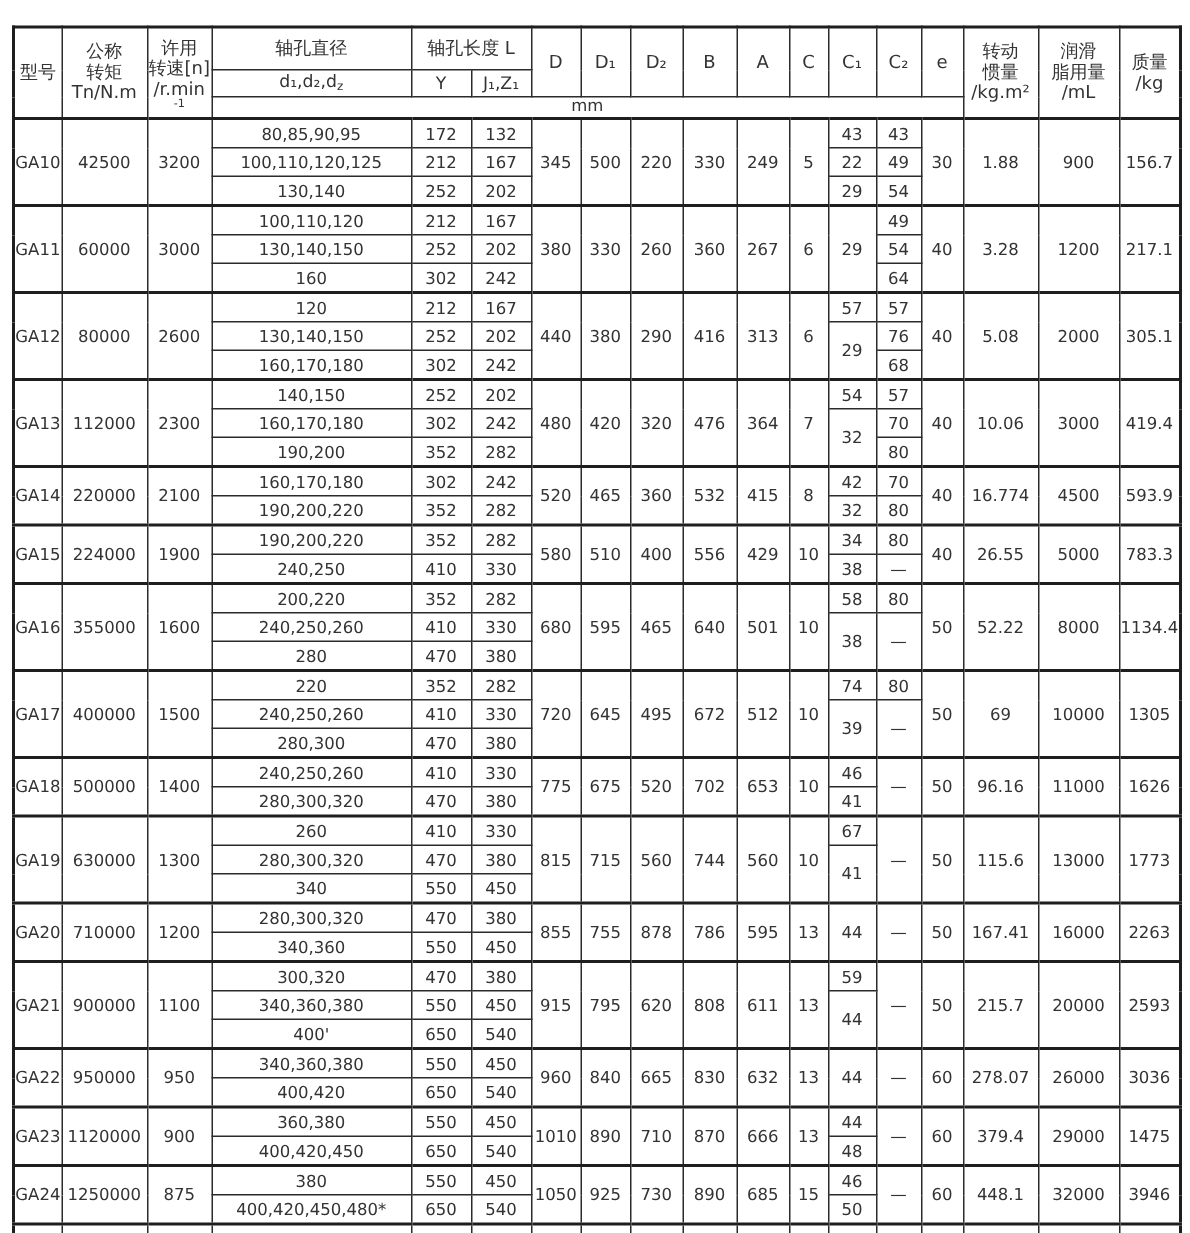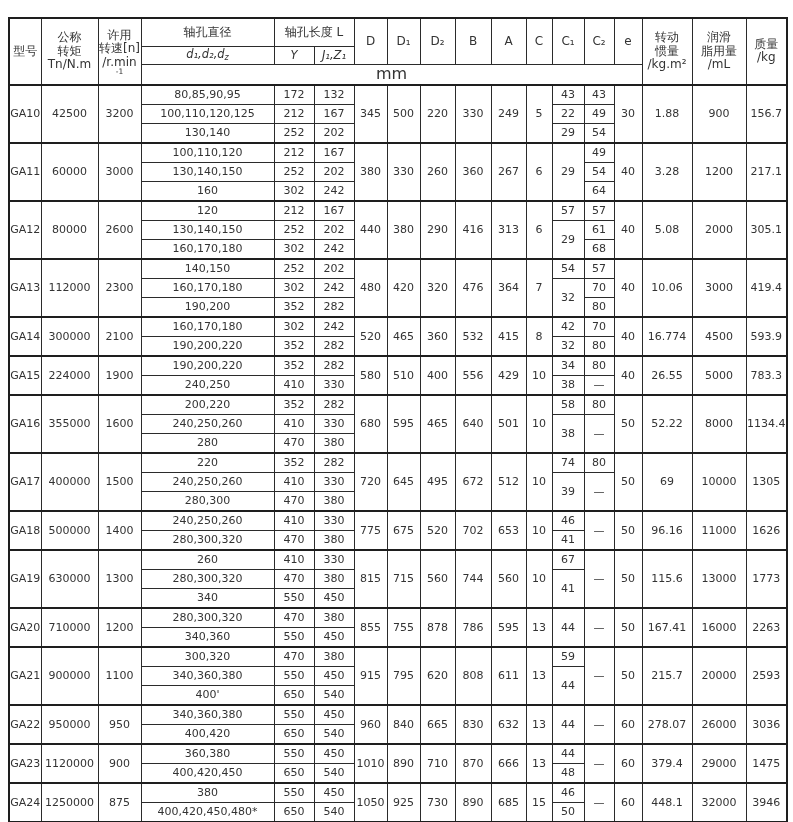--- a/index.html
+++ b/index.html
@@ -22,22 +22,22 @@
     vertical-align: middle;
     font-weight: normal;
     color: #333333;
     font-size: 11px;
     padding: 0;
     overflow: hidden;
     white-space: nowrap;
   }
   .spec thead th { font-size: 12px; line-height: 1.18; }
   .spec thead .hrow1 th { height: 27px; }
-  .spec thead .hrow2 th { height: 17px; font-size: 11.5px; font-style: italic; }
-  .spec thead .hrow3 th { height: 13px; font-size: 16px; margin-top: 48px; }
+  .spec thead .hrow2 th { height: 17px; font-size: 11.5px; }
+  .spec thead .hrow3 th { height: 13px; font-size: 11px; margin-top: 48px; }
   .spec tbody td { height: 18px; font-size: 11px; line-height: 1; }
   .spec tbody tr.group-start td { border-top: 2px solid #1e1e1e; }
   .spec tbody tr.cut-row td { border-top: 2px solid #1e1e1e; height: 14px; border-bottom: none; }
   .spec .tiny-sup { font-size: 7.5px; display: block; line-height: 0.7; margin-top: -1px; }
   .spec sub { font-size: 8px; vertical-align: -2px; }
   .hmulti div { line-height: 1.15; }
 </style>
 </head>
 <body>
 
@@ -196,21 +196,21 @@
         <td rowspan="3">40</td>
         <td rowspan="3">5.08</td>
         <td rowspan="3">2000</td>
         <td rowspan="3">305.1</td>
       </tr>
       <tr>
         <td>130,140,150</td>
         <td>252</td>
         <td>202</td>
         <td rowspan="2">29</td>
-        <td>61</td>
+        <td>76</td>
       </tr>
       <tr>
         <td>160,170,180</td>
         <td>302</td>
         <td>242</td>
         <td>68</td>
       </tr>
       <tr class="group-start">
         <td rowspan="3">GA13</td>
         <td rowspan="3">112000</td>
@@ -239,21 +239,21 @@
         <td>70</td>
       </tr>
       <tr>
         <td>190,200</td>
         <td>352</td>
         <td>282</td>
         <td>80</td>
       </tr>
       <tr class="group-start">
         <td rowspan="2">GA14</td>
-        <td rowspan="2">300000</td>
+        <td rowspan="2">220000</td>
         <td rowspan="2">2100</td>
         <td>160,170,180</td>
         <td>302</td>
         <td>242</td>
         <td rowspan="2">520</td>
         <td rowspan="2">465</td>
         <td rowspan="2">360</td>
         <td rowspan="2">532</td>
         <td rowspan="2">415</td>
         <td rowspan="2">8</td>

